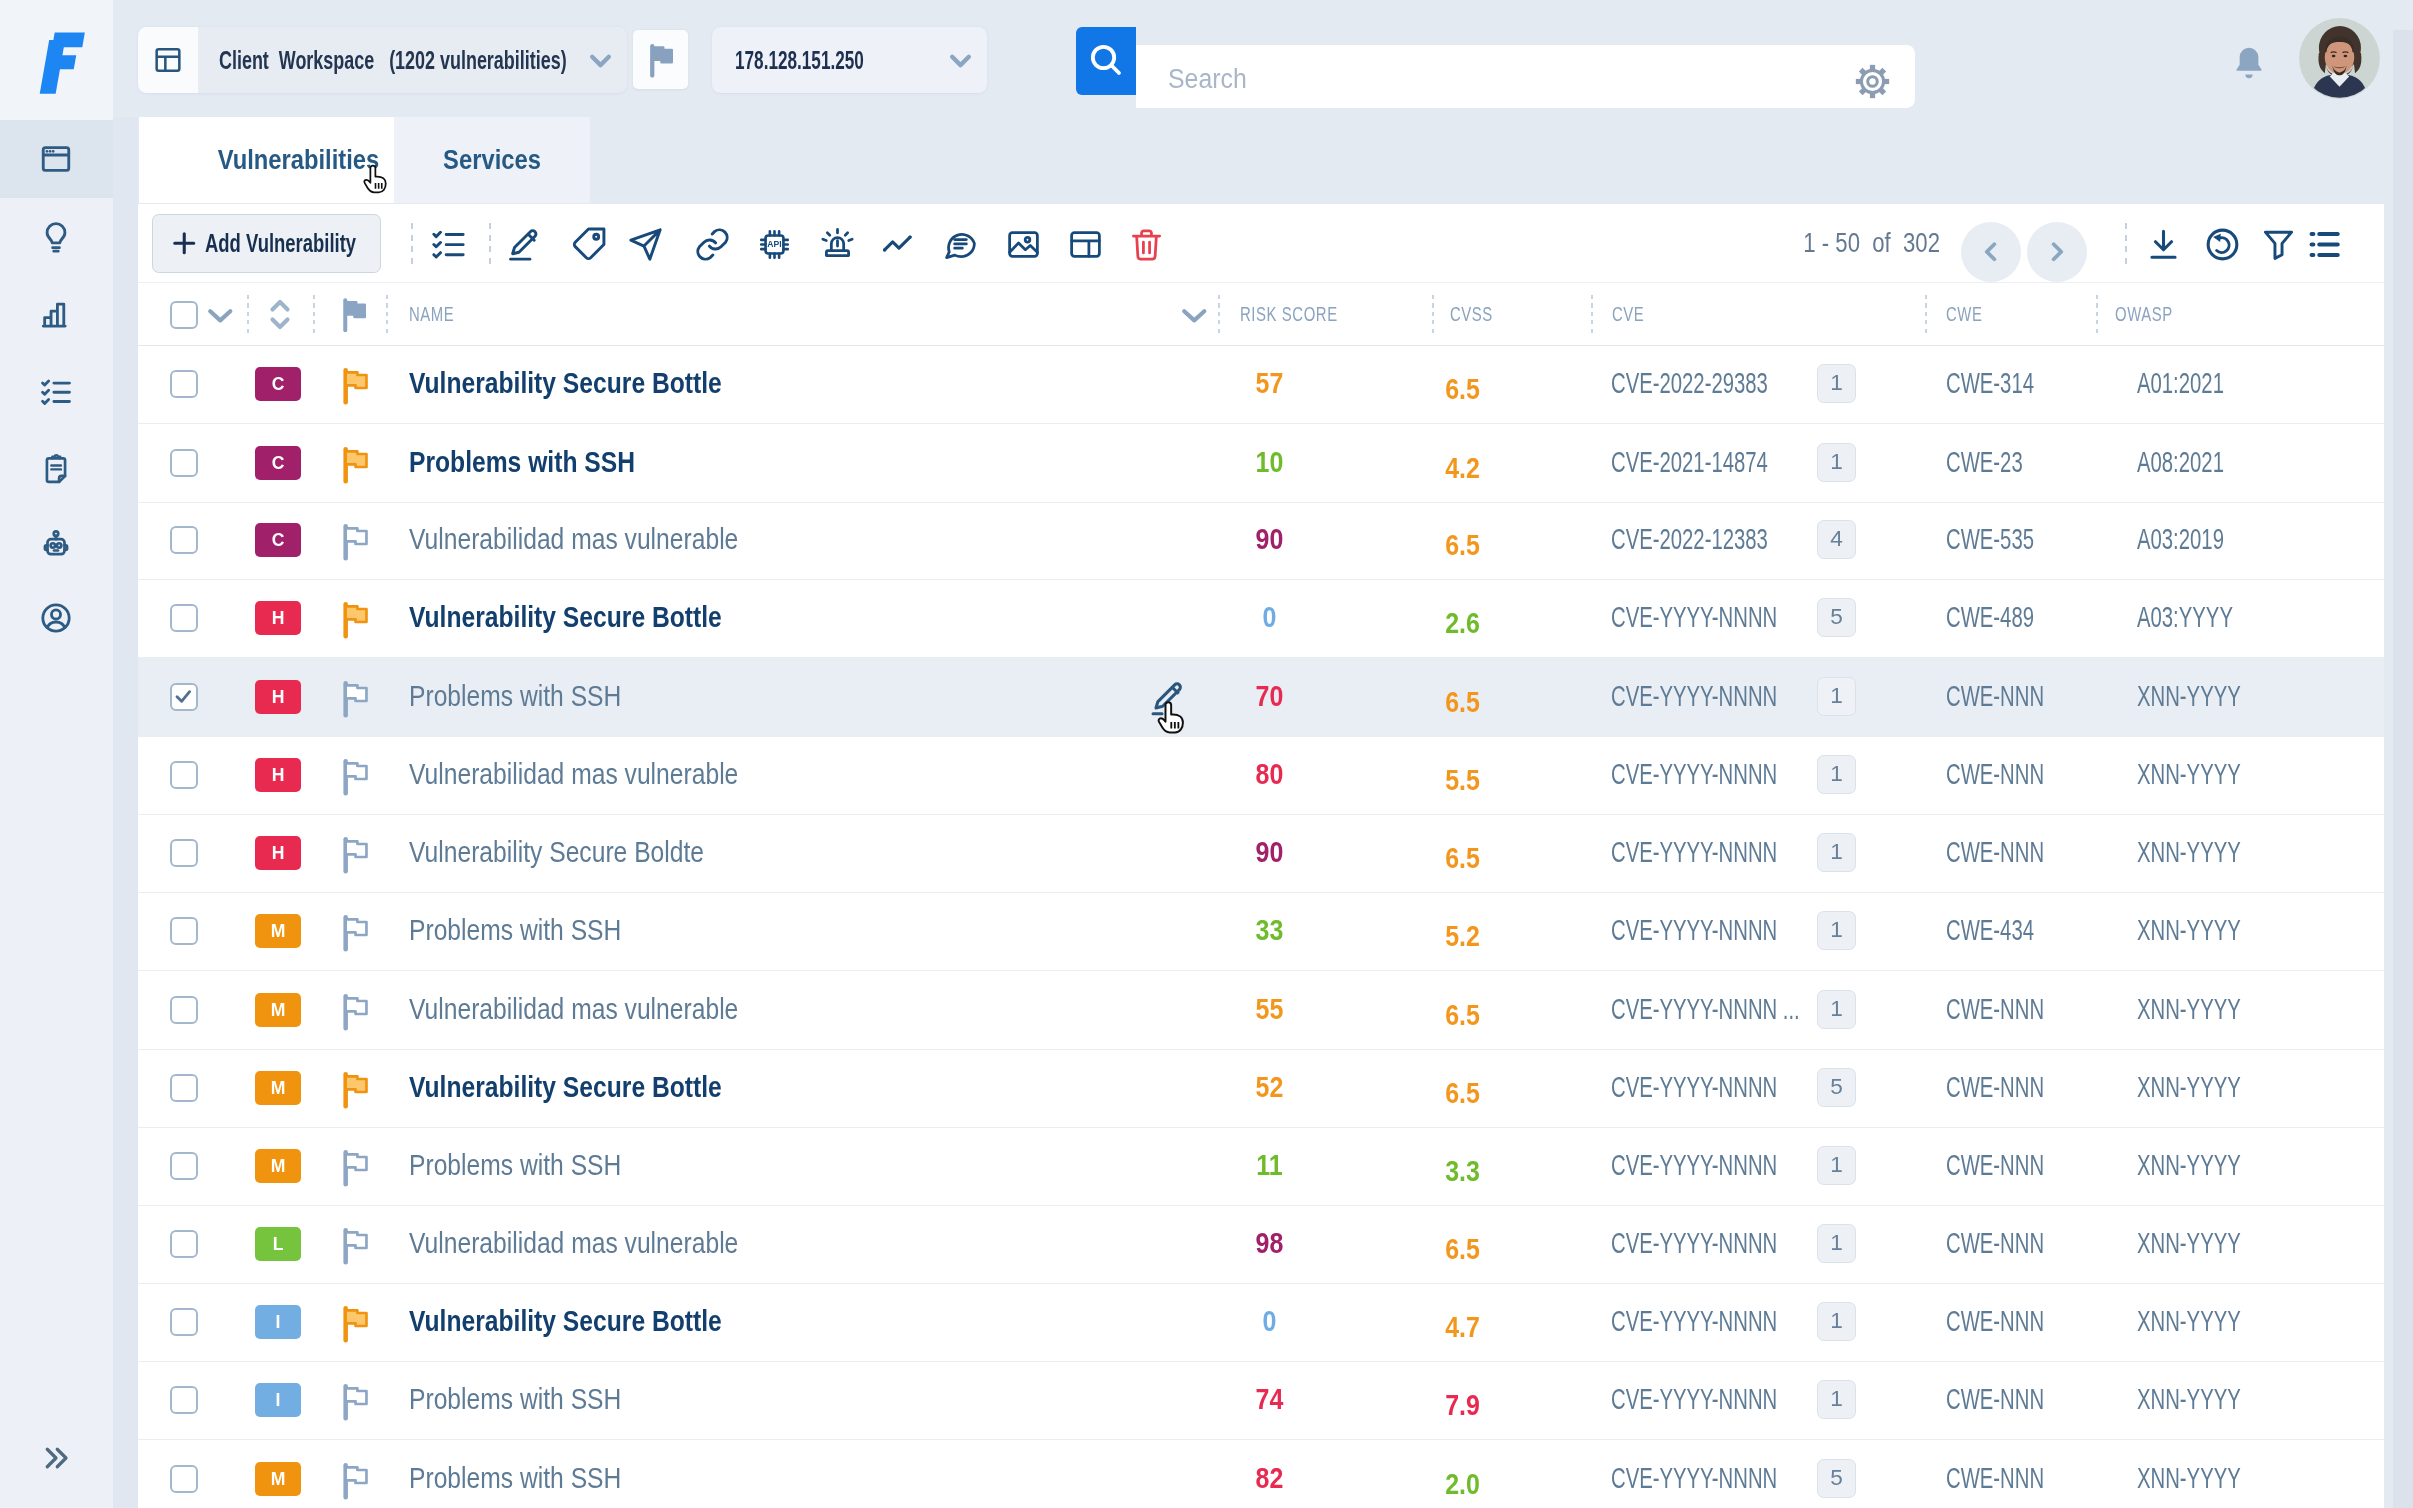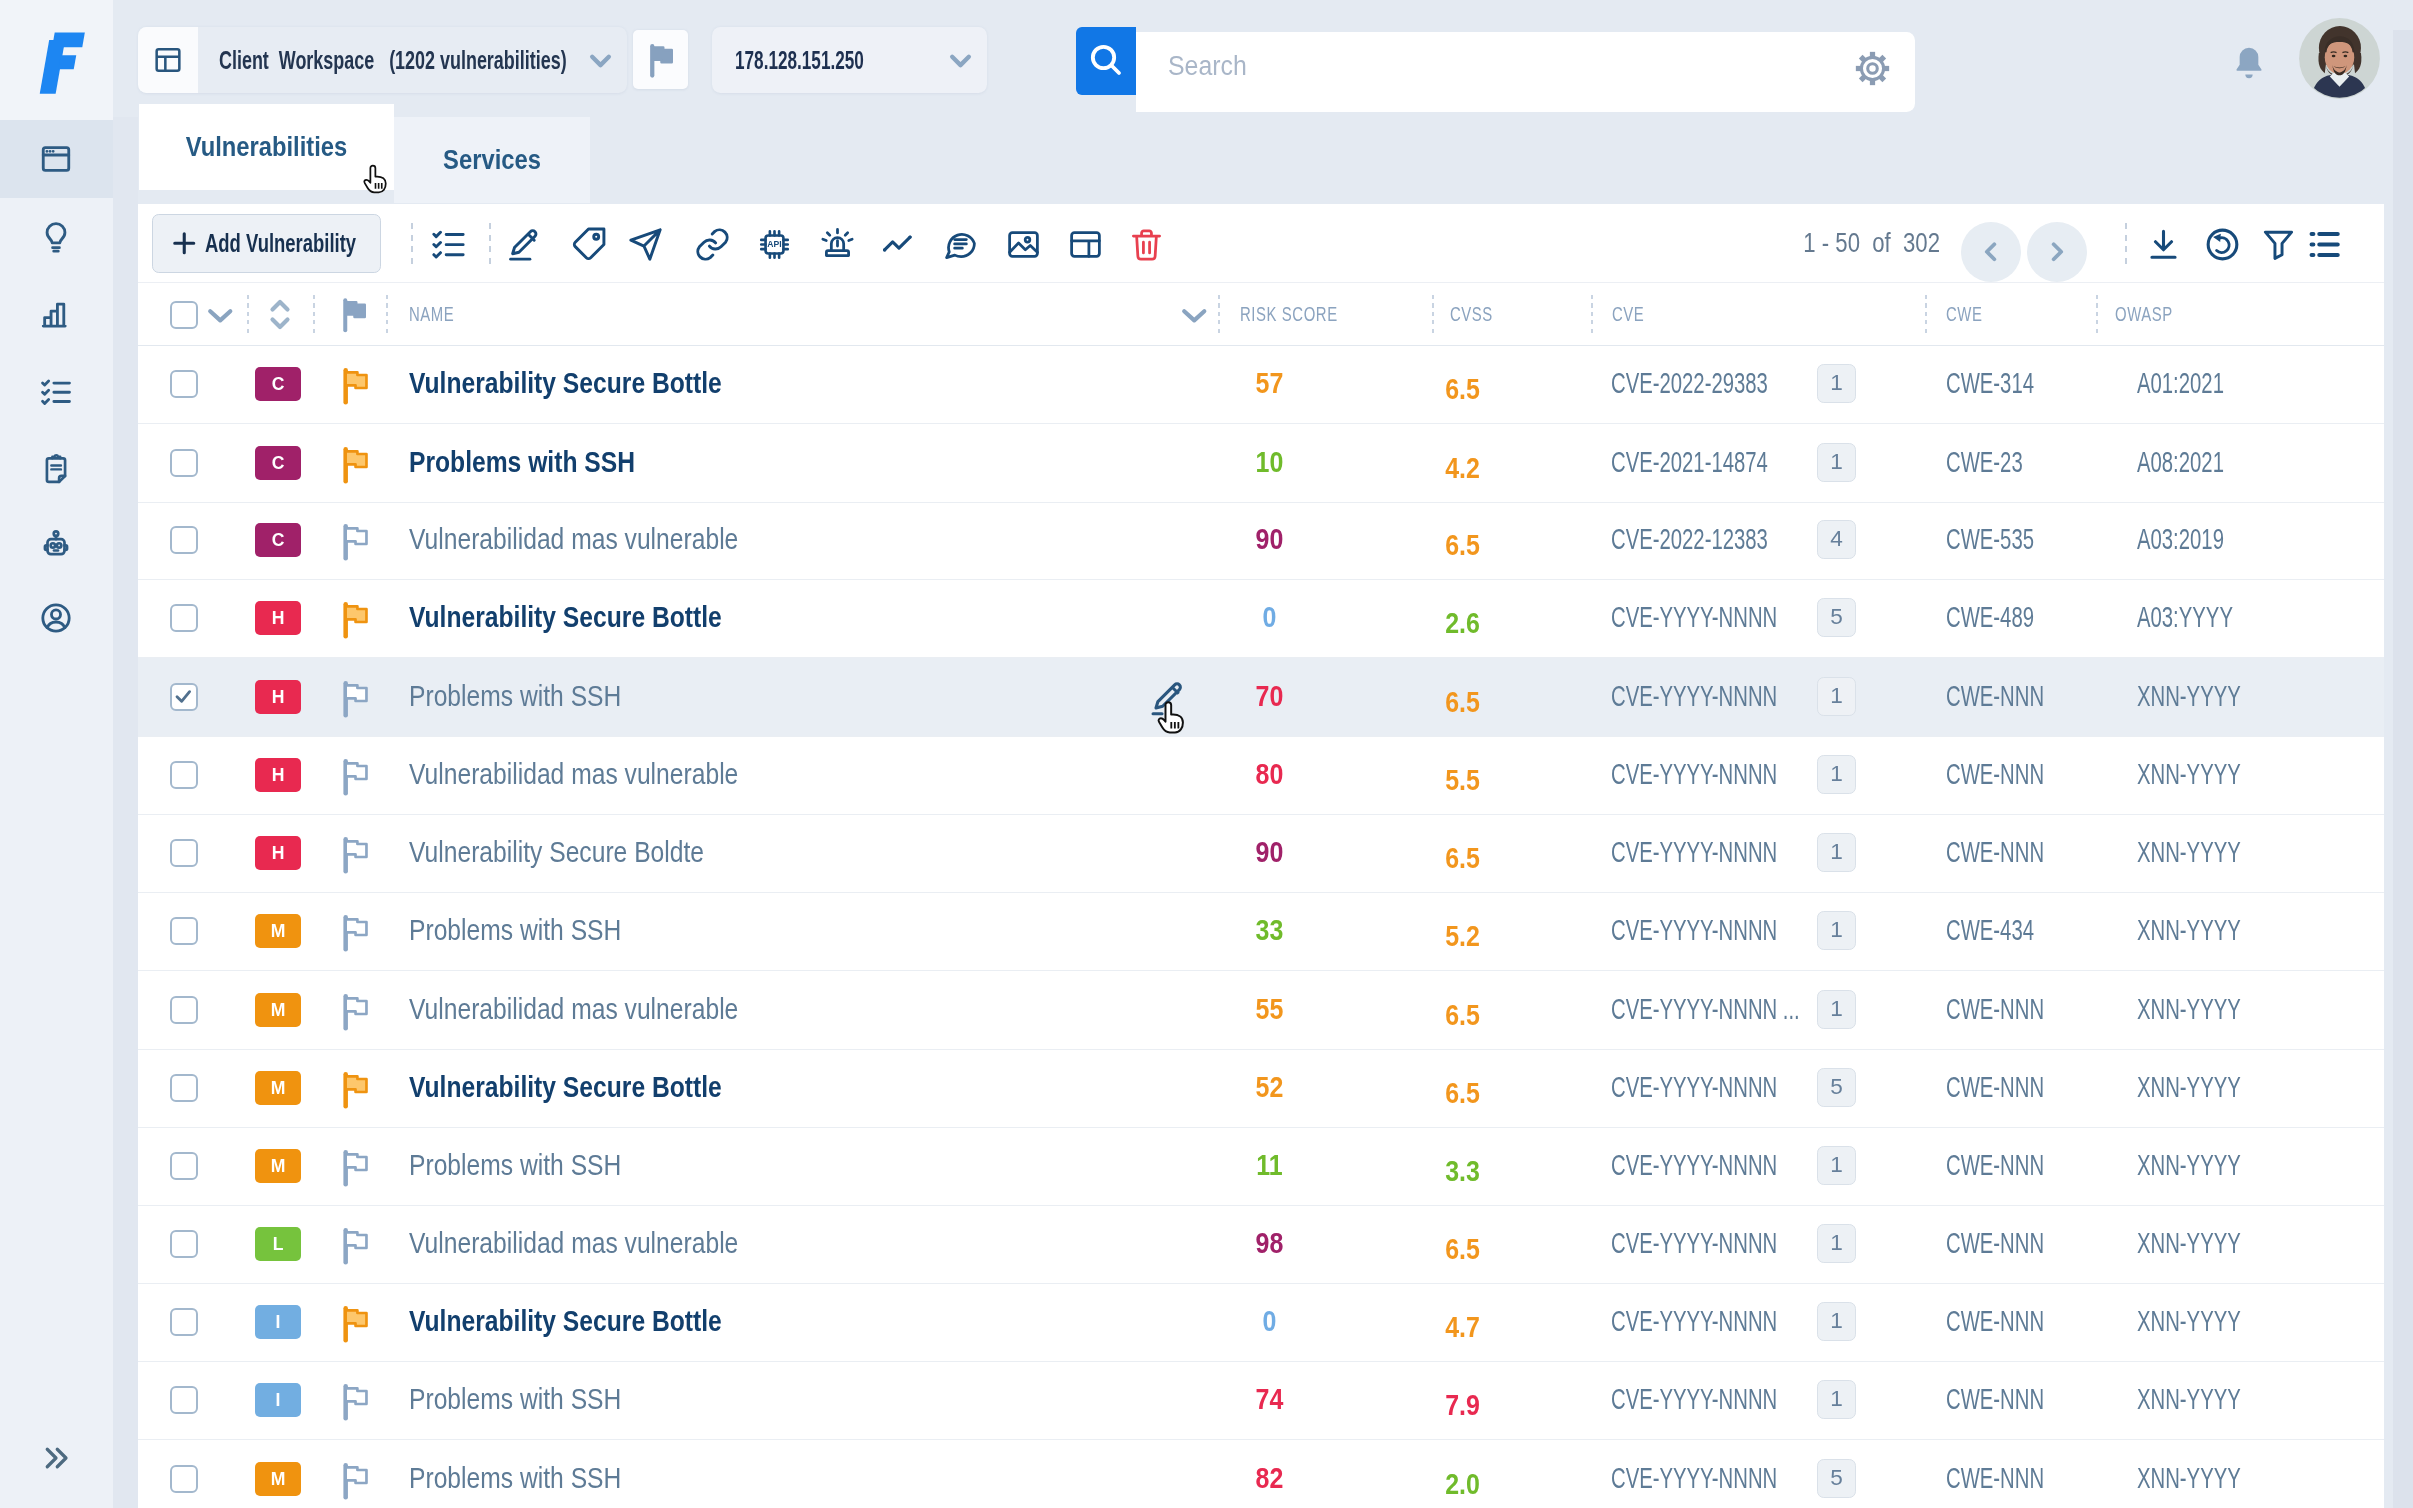--- a/index.html
+++ b/index.html
@@ -16,25 +16,25 @@
 
 .pill { position:absolute; top:27px; height:66px; border-radius:8.4px; }
 #wspill { left:138px; width:489px; background:#e7ecf3; box-shadow:0 0.8px 2.5px rgba(120,140,170,0.12); }
 #wssq { position:absolute; left:0; top:0; width:60px; height:66px; background:#fafbfd; border-radius:8.4px 0 0 8.4px; }
 #wstext { position:absolute; left:81px; top:0; height:66px; line-height:66px; font-size:26px; font-weight:700; color:#233550; white-space:nowrap; transform:scaleX(0.69); transform-origin:0 50%;}
 #flagbtn { position:absolute; left:633px; top:30px; width:55px; height:59px; background:#fbfcfe; border-radius:5px; box-shadow:0 0.8px 2.5px rgba(120,140,170,0.15); }
 #ippill { left:712px; width:275px; background:#eef1f7; box-shadow:0 0.8px 2.5px rgba(120,140,170,0.12); }
 #iptext { position:absolute; left:22.6px; top:0; height:66px; line-height:66px; font-size:26px; font-weight:700; color:#1e3050; white-space:nowrap; transform:scaleX(0.66); transform-origin:0 50%; }
 #searchwrap { position:absolute; left:1076px; top:27px; width:839px; height:68px; }
 #searchbtn { position:absolute; left:0; top:0; width:60px; height:68px; background:#1177e6; border-radius:5.9px 0 0 5.9px; }
-#searchfield { position:absolute; left:60px; top:5px; width:779px; height:80px; background:#ffffff; border-radius:0 8.4px 8.4px 0; }
+#searchfield { position:absolute; left:60px; top:18px; width:779px; height:63px; background:#ffffff; border-radius:0 8.4px 8.4px 0; }
 #searchph { position:absolute; left:32px; top:0; height:68px; line-height:68px; font-size:27px; color:#a9b6c8; transform:scaleX(0.92); transform-origin:0 50%; }
 
 
-#tabactive { position:absolute; left:139px; top:104px; width:255px; height:86px; background:#ffffff; }
+#tabactive { position:absolute; left:139px; top:117px; width:255px; height:86px; background:#ffffff;padding-left:32px; }
 #tabsvc { position:absolute; left:394px; top:117px; width:196px; height:86px; background:#eef2f8; }
 .tabtxt { width:100%; text-align:center; position:absolute; top:0; height:86px; line-height:86px; font-size:27px; font-weight:700; color:#265a84; white-space:nowrap; transform:scaleX(0.88); }
 
 
 #panel { position:absolute; left:138px; top:204px; width:2246px; height:1305px; background:#ffffff;padding-left:47px; }
 
 
 #addbtn { position:absolute; left:14.2px; top:10px; width:229px; height:59px; background:#edf1f6; border:1.7px solid #ccd6e2; border-radius:6.7px; }
 #addbtn span { position:absolute; left:52px; top:0; height:56px; line-height:56px; font-size:26px; font-weight:700; color:#17304f; white-space:nowrap; transform:scaleX(0.71); transform-origin:0 50%; }
 .vsep { position:absolute; width:1.7px; background:repeating-linear-gradient(to bottom,#c5d0de 0 5.9px,transparent 5.9px 11.7px); }

